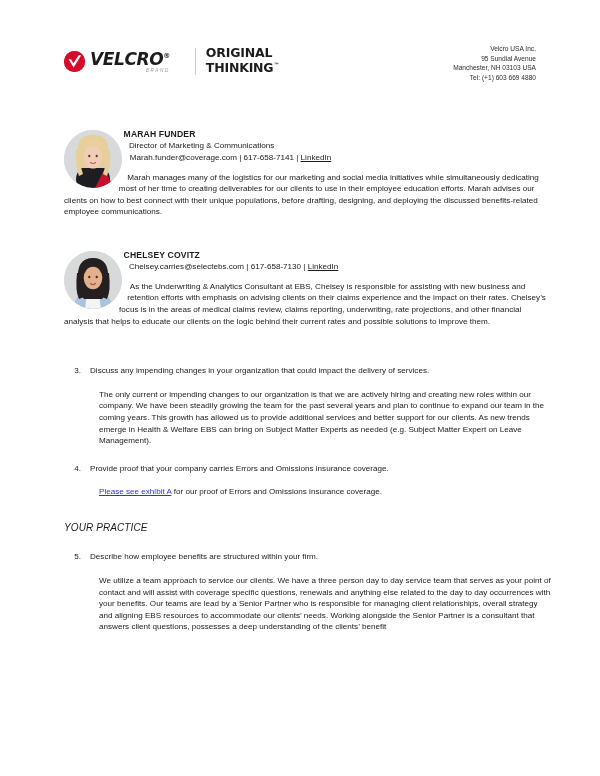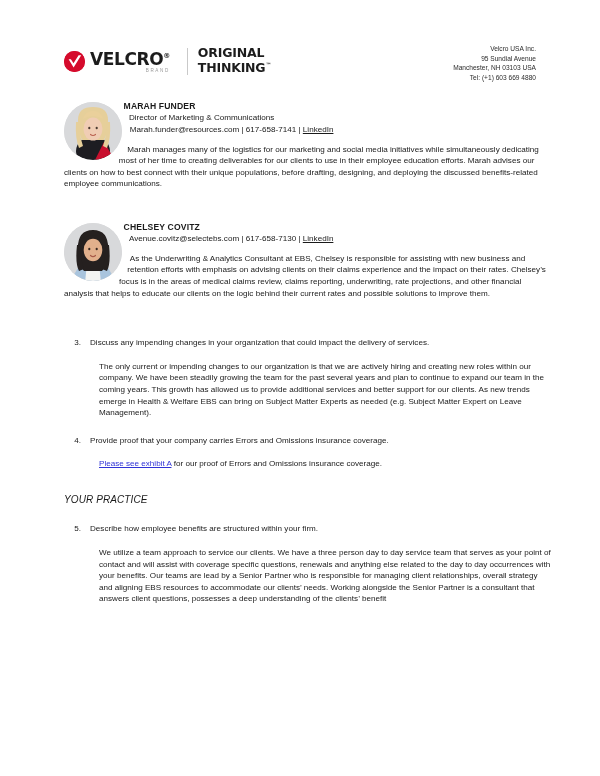--- a/index.html
+++ b/index.html
@@ -44,21 +44,22 @@
     background: #d50b2c;
     position: relative;
     flex: none;
     margin-right: 5px;
   }
   .velcro-mark svg { display: block; }
   .velcro-words {
     display: flex;
     flex-direction: column;
     justify-content: center;
-    margin-right: 17px;
+    margin-right: 25px;
+    font-style: italic;
   }
   .velcro-name {
     font-family: "DejaVu Sans", sans-serif;
     font-weight: bold;
     font-size: 17px;
     letter-spacing: -0.4px;
     line-height: 17px;
     color: #1c1c1c;
   }
   .velcro-name sup { font-size: 7px; vertical-align: super; }
@@ -95,20 +96,21 @@
     font-size: 6.6px;
     line-height: 9.6px;
     color: #2b2b2b;
   }
 
   
   .content {
     padding: 0 48px 0 64px;
     font-size: 8.1px;
     line-height: 11.6px;
+    margin-top: 28px;
   }
   p { margin: 0; }
   .gap-md { height: 12px; }
   .gap-lg { height: 19px; }
 
   
   .profile {
     position: relative;
     min-height: 62px;
   }
@@ -220,21 +222,21 @@
             <ellipse cx="25.3" cy="26" rx="1.1" ry="1.3" fill="#4a3a30"></ellipse>
             <ellipse cx="32.7" cy="26" rx="1.1" ry="1.3" fill="#4a3a30"></ellipse>
             <path d="M26.5 32.5 q2.5 2 5 0" stroke="#b9604f" stroke-width="1.2" fill="none" stroke-linecap="round"></path>
             <path d="M12 20 q-1 16 3 26 l4 -2 q-4 -11 -3 -24 z" fill="#e6cf9a"></path>
             <path d="M46 20 q1 16 -3 26 l-4 -2 q4 -11 3 -24 z" fill="#e6cf9a"></path>
           </g>
         </svg>
       </div>
       <div class="profile-name">MARAH FUNDER</div>
       <div class="profile-title">Director of Marketing &amp; Communications</div>
-      <div class="profile-contact"><span>Marah.funder@resources.com</span><span> | </span><span>617-658-7141</span><span> | </span><a class="link" href="#">LinkedIn</a></div>
+      <div class="profile-contact"><span>Marah.funder@coverage.com</span><span> | </span><span>617-658-7141</span><span> | </span><a class="link" href="#">LinkedIn</a></div>
       <p class="profile-bio">Marah manages many of the logistics for our marketing and social media initiatives while simultaneously dedicating most of her time to creating deliverables for our clients to use in their employee education efforts. Marah advises our clients on how to best connect with their unique populations, before drafting, designing, and deploying the discussed benefits-related employee communications.</p>
     </div>
 
     <div class="gap-md"></div>
 
     <div class="gap-lg"></div>
 
     <div class="profile clearfix">
       <div class="profile-photo">
         <svg viewBox="0 0 58 58" xmlns="http://www.w3.org/2000/svg">
@@ -252,21 +254,21 @@
             <path d="M19 16 q2 -8 10 -8 q8 0 10 8 q-5 -4 -10 -4 q-5 0 -10 4 z" fill="#25201f"></path>
             <ellipse cx="25.3" cy="26" rx="1.1" ry="1.3" fill="#3a2a22"></ellipse>
             <ellipse cx="32.7" cy="26" rx="1.1" ry="1.3" fill="#3a2a22"></ellipse>
             <path d="M26.5 32.5 q2.5 2.2 5 0" stroke="#a85a48" stroke-width="1.2" fill="none" stroke-linecap="round"></path>
             <path d="M13 22 q-2 18 2 26 l5 -2 q-4 -11 -3 -24 z" fill="#25201f"></path>
             <path d="M45 22 q2 18 -2 26 l-5 -2 q4 -11 3 -24 z" fill="#25201f"></path>
           </g>
         </svg>
       </div>
       <div class="profile-name">CHELSEY COVITZ</div>
-      <div class="profile-contact"><span>Avenue.covitz@selectebs.com</span><span> | </span><span>617-658-7130</span><span> | </span><a class="link" href="#">LinkedIn</a></div>
+      <div class="profile-contact"><span>Chelsey.carries@selectebs.com</span><span> | </span><span>617-658-7130</span><span> | </span><a class="link" href="#">LinkedIn</a></div>
       <p class="profile-bio">As the Underwriting &amp; Analytics Consultant at EBS, Chelsey is responsible for assisting with new business and retention efforts with emphasis on advising clients on their claims experience and the impact on their rates. Chelsey’s focus is in the areas of medical claims review, claims reporting, underwriting, rate projections, and other financial analysis that helps to educate our clients on the logic behind their current rates and possible solutions to improve them.</p>
     </div>
 
     <div class="gap-md"></div>
 
     <div style="height:26px"></div>
 
     <div class="q-item">
       <div class="q-num">3.</div>
       <div class="q-text">Discuss any impending changes in your organization that could impact the delivery of services.</div>

